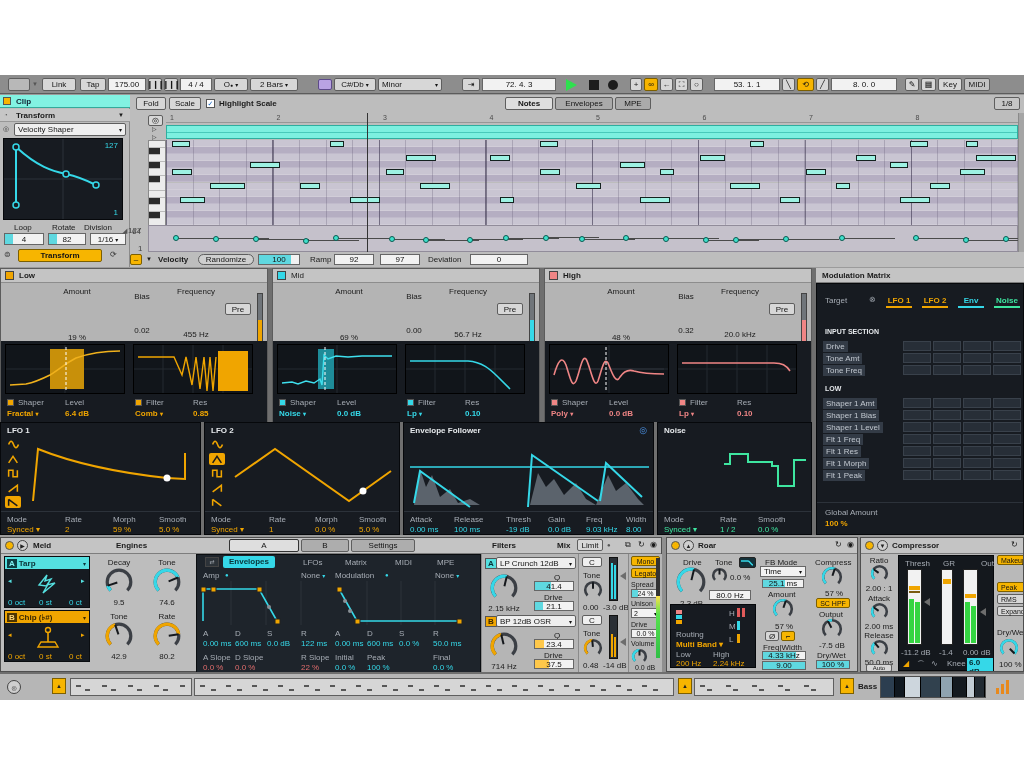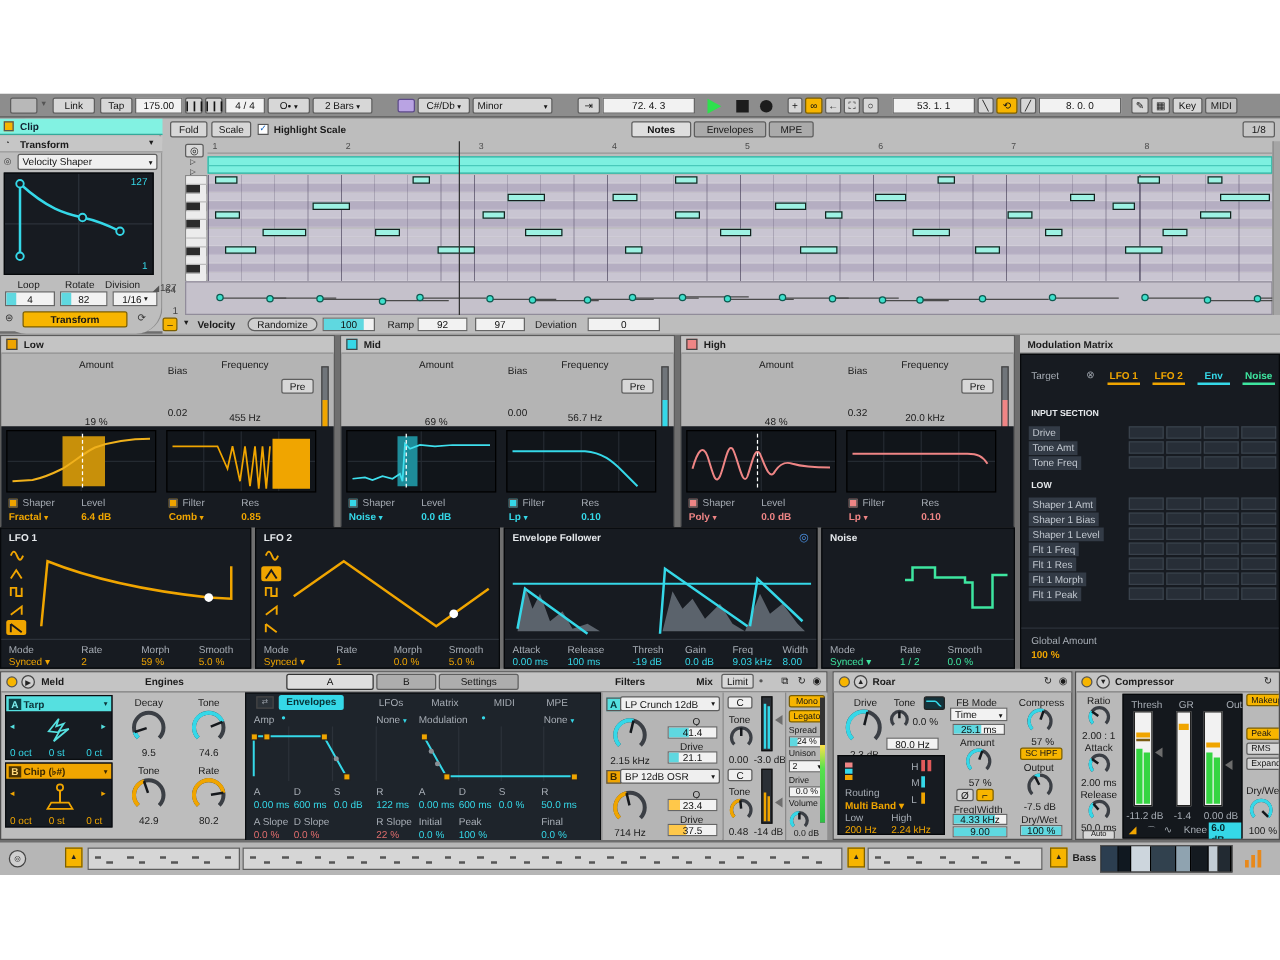--- a/index.html
+++ b/index.html
@@ -105,21 +105,21 @@
     <div class="btn" style="left:964px;top:3px;width:26px;background:#c2c2c2;">MIDI</div>
 
   </div>
 
   <div class="ab" style="left:0;top:0;width:1024px;height:19px;pointer-events:none;">
     
   </div>
 
   <div class="ab" id="clipsec" style="left:0;top:20px;width:1024px;height:172px;background:#bdbdbd;border-bottom:2px solid #6e6e6e;">
 
-    <div class="ab" style="left:0;top:0;width:130px;height:172px;background:#bdbdbd;border-right:1px solid #8a8a8a;border-radius:21px;">
+    <div class="ab" style="left:0;top:0;width:130px;height:172px;background:#bdbdbd;border-right:1px solid #8a8a8a;">
       <div class="ab" style="left:0;top:0;width:130px;height:13px;background:#82f2e2;border-bottom:1px solid #35a99a;">
         <span class="ab" style="left:3px;top:2px;width:8px;height:8px;background:#f7b500;border:1px solid #555;"></span>
         <span class="tx" style="left:16px;top:2px;font-weight:bold;color:#123;">Clip</span>
       </div>
       <div class="ab" style="left:0;top:14px;width:130px;height:13px;background:#c6c6c6;border-bottom:1px solid #979797;">
         <span class="tx" style="left:4px;top:3px;font-size:6px;color:#333;">◔</span>
         <span class="tx" style="left:16px;top:2px;font-weight:bold;">Transform</span>
         <span class="tx" style="left:118px;top:3px;font-size:6px;">▼</span>
       </div>
       <div class="ab" style="left:0;top:28px;width:130px;height:13px;">
@@ -383,21 +383,21 @@
           <span style="position: absolute; left: 64px; top: 129px; color: rgb(167, 173, 181);">Level</span>
           <span style="position: absolute; left: 64px; top: 140px; font-weight: bold; color: rgb(240, 165, 0);">6.4 dB</span>
           <span style="position: absolute; left: 145px; top: 129px; color: rgb(167, 173, 181);">Filter</span>
           <span style="position: absolute; left: 134px; top: 140px; font-weight: bold; color: rgb(240, 165, 0);">Comb  <span style="font-size:6px;">▾</span></span>
           <span style="position: absolute; left: 192px; top: 129px; color: rgb(167, 173, 181);">Res</span>
           <span style="position: absolute; left: 192px; top: 140px; font-weight: bold; color: rgb(240, 165, 0);">0.85</span>
         </div>
         <div style="position: absolute; left: 272px; top: 0px; width: 268px; height: 154px; background: rgb(180, 180, 180); border: 1px solid rgb(92, 92, 92);">
           <div style="position: absolute; left: 0px; top: 0px; width: 266px; height: 14px; background: rgb(196, 196, 196); border-bottom: 1px solid rgb(141, 141, 141);">
             <span style="position: absolute; left: 4px; top: 2px; width: 9px; height: 9px; background: rgb(53, 216, 232); border: 1px solid rgb(68, 68, 68);"></span>
-            <span style="position: absolute; left: 18px; top: 2px; font-weight: bold;">Mid</span>
+            <span style="position: absolute; left: 18px; top: 2px; font-weight: normal;">Mid</span>
           </div>
           <span style="position: absolute; left: 46px; top: 18px; width: 60px; text-align: center;">Amount</span>
           <span style="position: absolute; left: 124px; top: 23px; width: 34px; text-align: center;">Bias</span>
           <span style="position: absolute; left: 166px; top: 18px; width: 58px; text-align: center;">Frequency</span>
           <div class="knob ab" style="position: absolute; left: 60px; top: 28px;"></div>
           <div class="knob ab" style="position: absolute; left: 130px; top: 32px;"></div>
           <div class="knob ab" style="position: absolute; left: 180px; top: 28px;"></div>
           <span style="position: absolute; left: 46px; top: 64px; width: 60px; text-align: center;">69 %</span>
           <span style="position: absolute; left: 124px; top: 57px; width: 34px; text-align: center;">0.00</span>
           <span style="position: absolute; left: 166px; top: 61px; width: 58px; text-align: center;">56.7 Hz</span>

